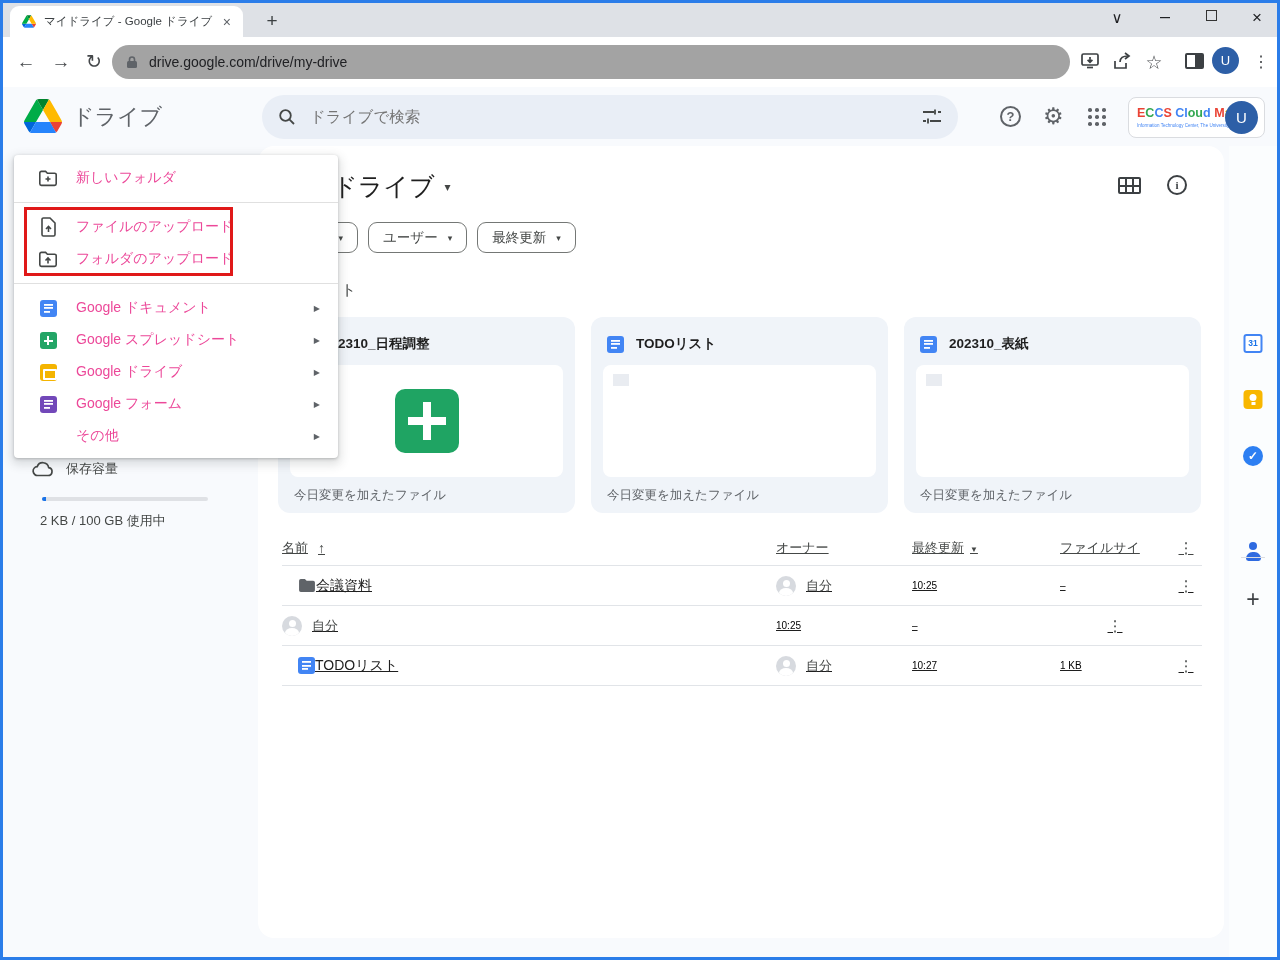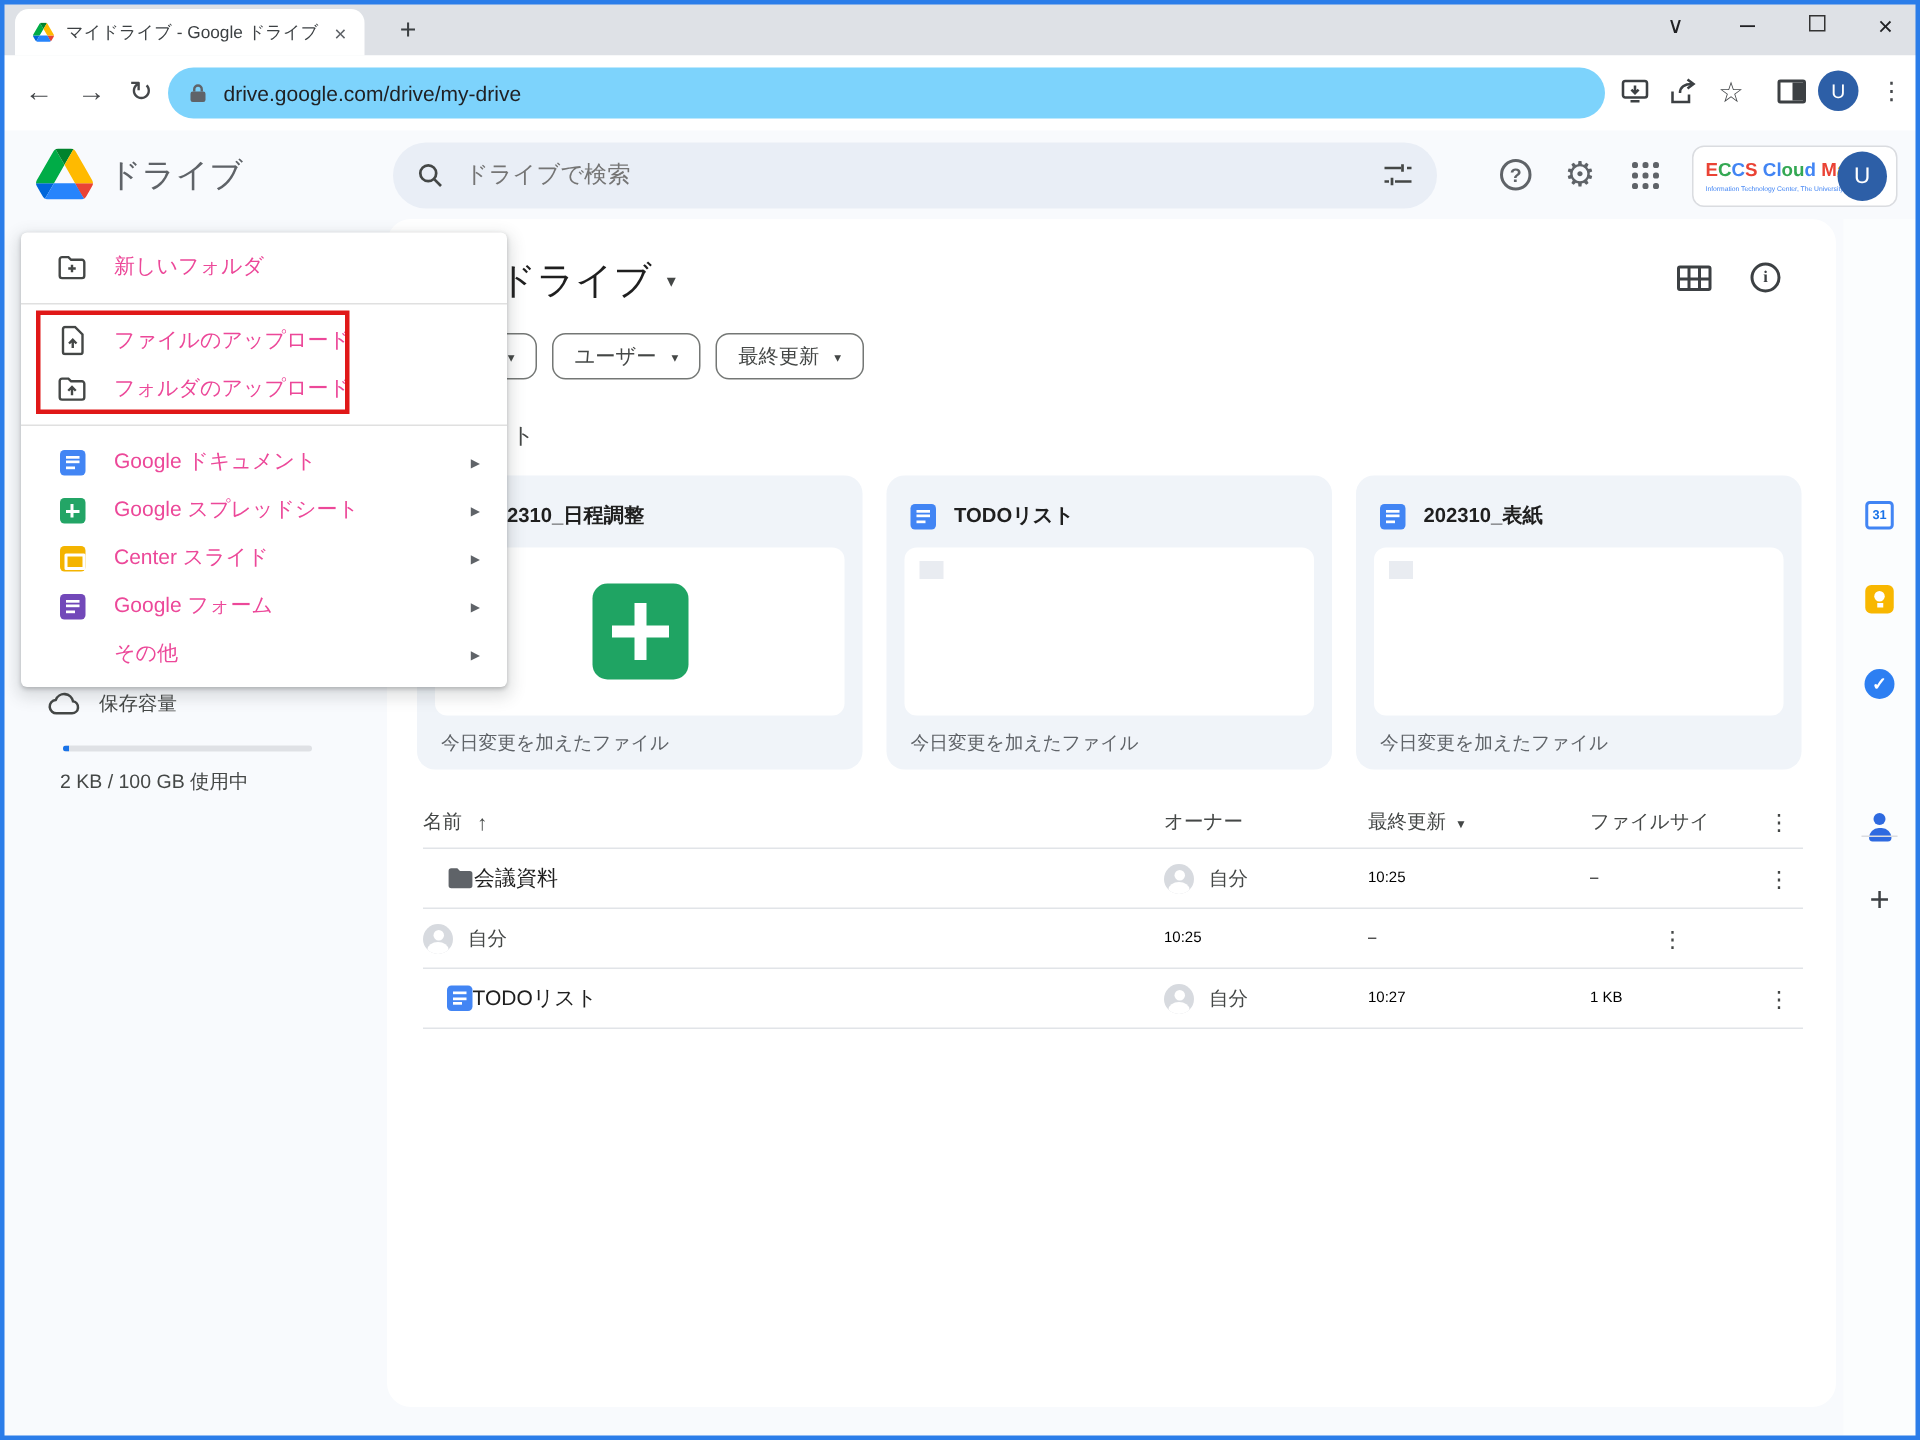--- a/index.html
+++ b/index.html
@@ -18,21 +18,21 @@
   .newtab { left:258px; top:7px; font-size:19px; color:#3c4043; width:28px; height:28px; text-align:center; line-height:28px; }
   .winbtn { top:4px; width:30px; height:28px; text-align:center; color:#202124; }
   .wb-chev { left:1102px; font-size:15px; line-height:28px; }
   .wb-min  { left:1150px; font-size:18px; line-height:24px; }
   .wb-max-box { left:1206px; top:10px; width:11px; height:11px; border:1.5px solid #333; }
   .wb-close { left:1242px; font-size:17px; line-height:28px; }
 
   
   .toolbar { left:0; top:37px; width:1280px; height:50px; background:#fff; }
   .navglyph { top:11px; font-size:19px; color:#44474a; width:28px; text-align:center; line-height:28px; }
-  .omnibox { left:112px; top:8px; width:958px; height:34px; border-radius:17px; background:#7dd3fc; display:flex; align-items:center; padding:0 14px; }
+  .omnibox { left:112px; top:8px; width:958px; height:34px; border-radius:17px; background:#a3a3a3; display:flex; align-items:center; padding:0 14px; }
   .omni-url { font-size:14px; color:#202124; margin-left:11px; }
   .tb-ic { top:13px; color:#3c4043; }
   .star { font-size:19px; }
   .sidepanel-ic { left:1185px; top:16px; width:19px; height:16px; border:2px solid #3c4043; border-radius:2px; }
   .sidepanel-ic::after { content:""; position:absolute; right:0; top:0; width:7px; height:100%; background:#3c4043; }
   .avatar-sm { left:1212px; top:10px; width:27px; height:27px; border-radius:50%; background:#2d5fa7; color:#fff; font-size:13px; text-align:center; line-height:27px; }
   .kebab { font-size:16px; letter-spacing:0; }
 
   
   .canvas { left:0; top:87px; width:1280px; height:873px; background:#f8fafd; }
@@ -89,21 +89,21 @@
   .gicon.doc::before, .gicon.form::before { content:""; position:absolute; left:4px; top:4px; width:9px; height:9px;
     background:linear-gradient(#fff,#fff) 0 0/9px 1.8px no-repeat,
                linear-gradient(#fff,#fff) 0 3.6px/9px 1.8px no-repeat,
                linear-gradient(#fff,#fff) 0 7.2px/6px 1.8px no-repeat; }
   .gicon.sheet::before { content:""; position:absolute; left:4px; top:8px; width:9px; height:2px; background:#fff; }
   .gicon.sheet::after  { content:""; position:absolute; left:7.5px; top:4.5px; width:2px; height:9px; background:#fff; }
   .gicon.slide::before { content:""; position:absolute; left:3.5px; top:5px; width:10px; height:7px; border:2px solid #fff; border-radius:1px; }
 
   
   .table { left:282px; top:530px; width:920px; }
-  .trow { display:grid; grid-template-columns:1fr 136px 148px 110px 32px; align-items:center; border-bottom:1px solid #e1e4e8; }
+  .trow { display:grid; grid-template-columns:1fr 136px 148px 110px 32px; align-items:center; border-bottom:1px solid #e1e4e8;text-decoration:underline; }
   .thead { height:36px; font-size:13px; color:#444746; }
   .tbody-row { height:40px; font-size:14px; color:#1f1f1f; }
   .cell-name { display:flex; align-items:center; padding-left:16px; }
   .thead .cell-name { padding-left:0; gap:10px; }
   .sort-up { font-size:14px; color:#444746; }
   .caret-solid { font-size:8px; color:#444746; margin-left:6px; }
   .cell-kebab { text-align:center; color:#444746; font-size:15px; }
   .cell-dim { color:#000000; font-size:10px; }
   .owner { display:flex; align-items:center; gap:10px; font-size:13px; color:#444746; }
   .owner-av { width:20px; height:20px; border-radius:50%; background:#d7dadf; position:relative; overflow:hidden; }
@@ -414,21 +414,21 @@
     <span class="mi-ic">
         <span class="gicon sheet"></span>
       </span>
     <span class="mi-label">Google スプレッドシート</span>
     <span class="mi-arrow">▶</span>
   </div>
   <div class="mi">
     <span class="mi-ic">
         <span class="gicon slide"></span>
       </span>
-    <span class="mi-label">Center スライド</span>
+    <span class="mi-label">Google ドライブ</span>
     <span class="mi-arrow">▶</span>
   </div>
   <div class="mi">
     <span class="mi-ic">
         <span class="gicon form"></span>
       </span>
     <span class="mi-label">Google フォーム</span>
     <span class="mi-arrow">▶</span>
   </div>
   <div class="mi">

